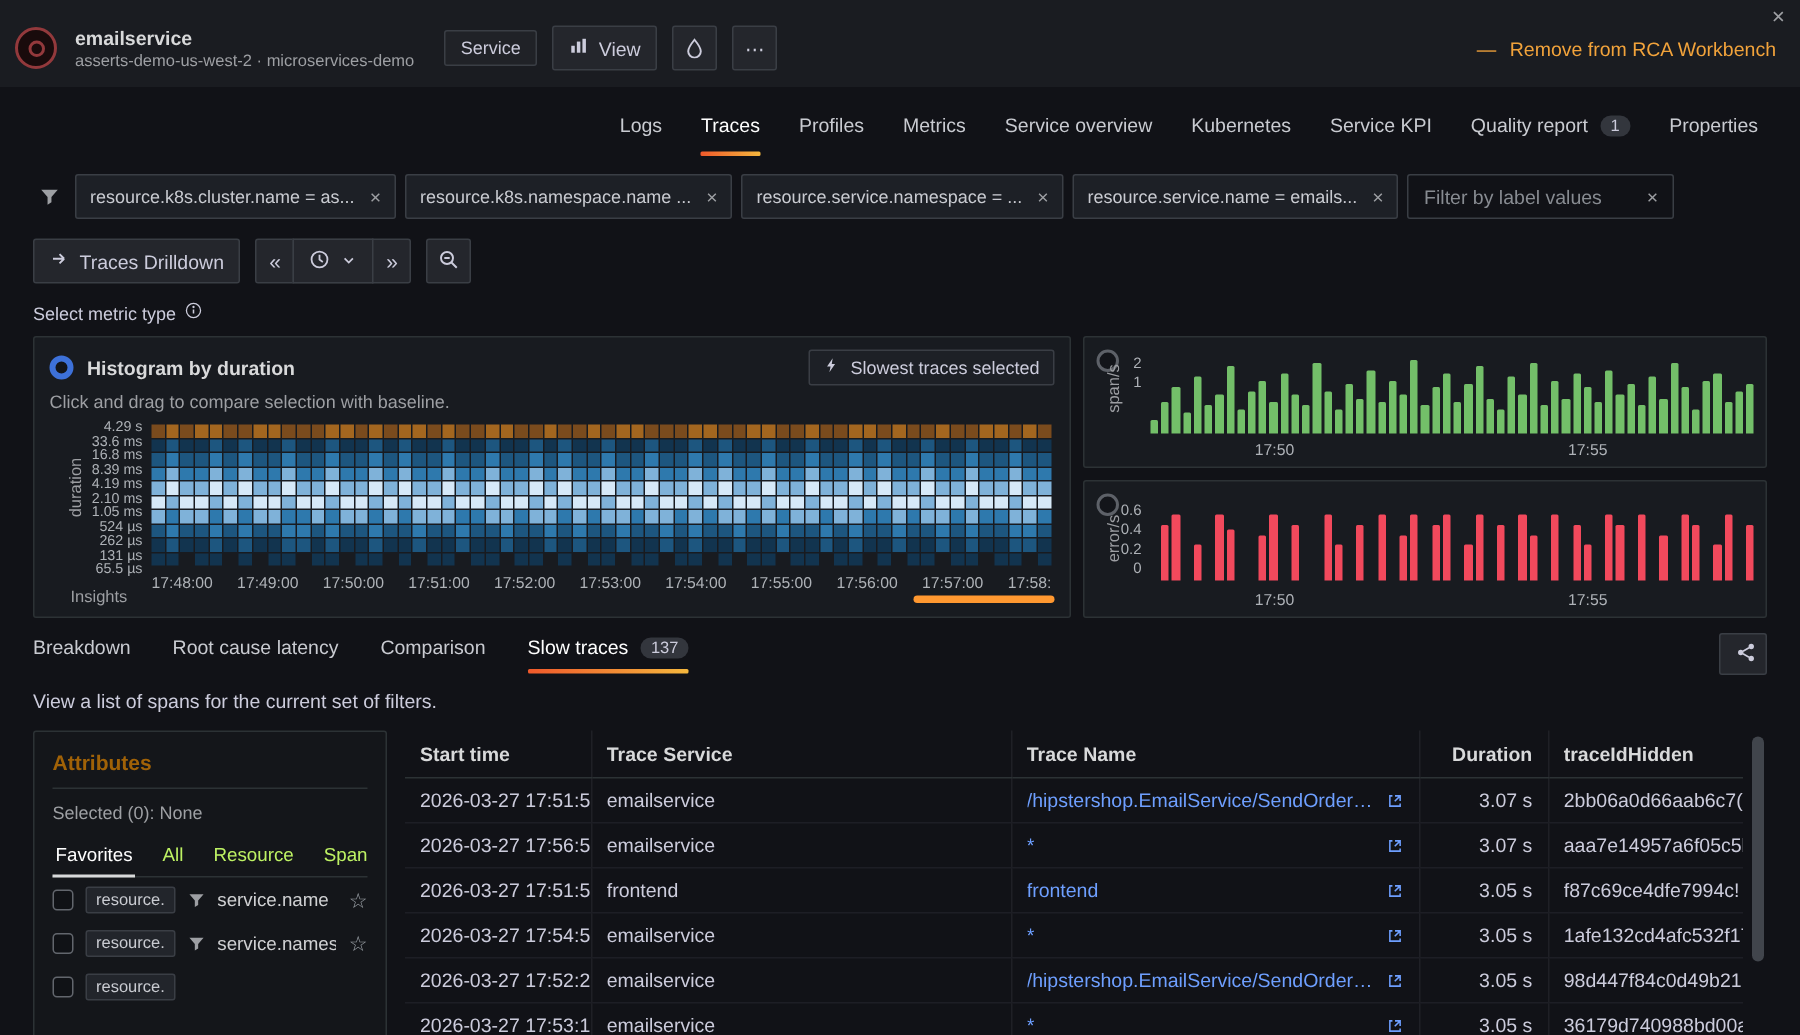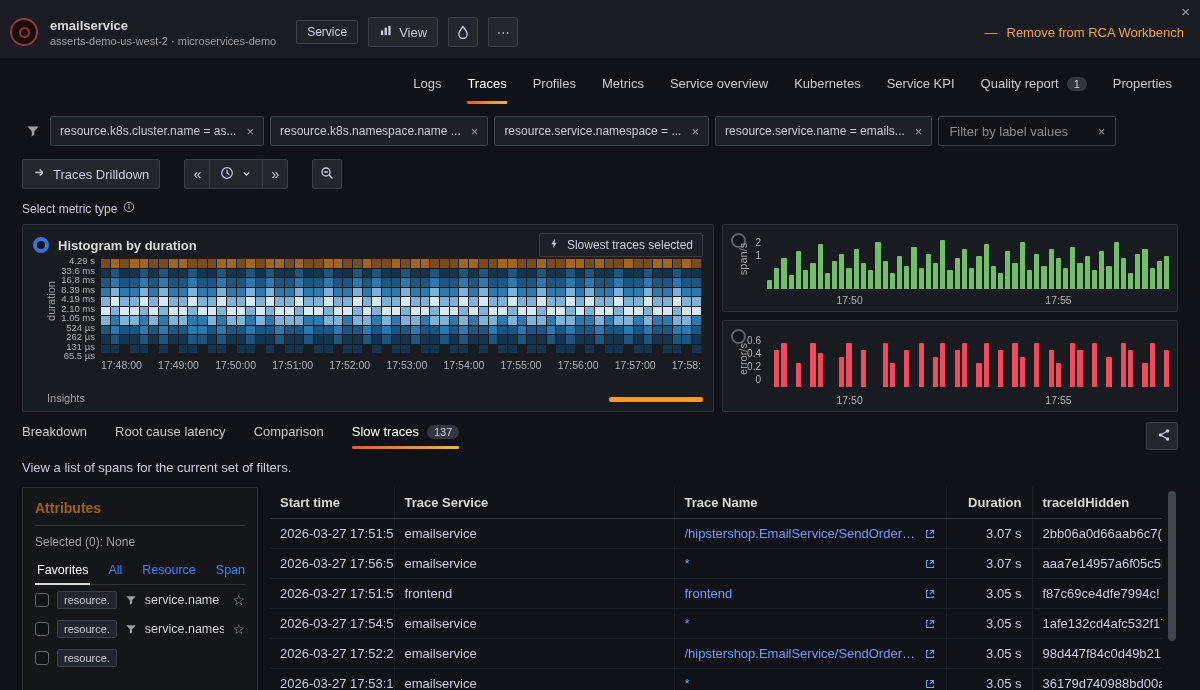--- a/index.html
+++ b/index.html
@@ -37,21 +37,21 @@
   
   .filters{display:flex;align-items:center;gap:6px;margin:12px 22px 0}
   .lead-funnel{color:#9d9fa3;display:flex;align-items:center;padding:0 4px}
   .fchip{display:flex;align-items:center;gap:10px;border:1px solid #3a3e45;background:#1d2026;border-radius:2px;padding:0 9px;height:30px;font-size:12px;color:#c9cbd1}
   .xg{background:none;border:none;color:#9d9fa3;font-size:13px;line-height:1;padding:0}
   .ffilter{display:flex;align-items:center;gap:8px;border:1px solid #3a3e45;border-radius:2px;height:30px;padding:0 10px;width:178px}
   .finput{flex:1;min-width:0;border:none;background:transparent;outline:none;color:#ccccdc;font-size:13px;font-family:inherit}
   .finput::placeholder{color:#878b91}
 
   
-  .toolbar{display:flex;align-items:center;gap:24px;margin:13px 22px 0}
+  .toolbar{display:flex;align-items:center;gap:10px;margin:13px 22px 0}
   .tb-group{display:flex}
   .tb-group .btn{border-radius:0;margin-left:-1px}
   .tb-group .btn:first-child{border-radius:2px 0 0 2px;margin-left:0}
   .tb-group .btn:last-child{border-radius:0 2px 2px 0}
   .glyph-btn{font-size:14px;width:26px;justify-content:center;padding:0}
   .metric{display:flex;align-items:center;gap:6px;margin:12px 22px 0;font-size:12px;color:#ccccdc}
 
   
   .panels{display:flex;gap:8px;margin:8px 22px 0;height:188px}
   .panel{border:1px solid #2c3235;background:#181b20;border-radius:2px;position:relative}
@@ -99,21 +99,21 @@
 
   
   .bottom{display:flex;gap:12px;margin:12px 22px 0;align-items:flex-start}
   .attrs{width:236px;border:1px solid #2c3235;border-radius:2px;background:#14161a;padding:12px;height:232px;flex:none}
   .attrs-title{font-size:14px;font-weight:600;color:#a16207;padding-bottom:9px;border-bottom:1px solid #2c3235}
   .attrs-sel{font-size:12px;color:#9d9fa3;margin:9px 0}
   .search{display:flex;align-items:center;gap:7px;border:1px solid #3a3e45;border-radius:2px;height:28px;padding:0 8px;color:#878b91}
   .search input{flex:1;min-width:0;border:none;background:transparent;outline:none;color:#ccccdc;font-size:12.5px;font-family:inherit}
   .search input::placeholder{color:#878b91}
   .attr-tabs{display:flex;gap:16px;margin-top:10px;border-bottom:1px solid #2c3235}
-  .atab{position:relative;background:none;border:none;color:#3b82f6;font-size:12.5px;padding:4px 2px 7px}
+  .atab{position:relative;background:none;border:none;color:#bef264;font-size:12.5px;padding:4px 2px 7px}
   .atab.active{color:#fff}
   .atab.active::after{content:"";position:absolute;left:0;right:0;bottom:-1px;height:2px;background:#d8d9da}
   .attr-item{display:flex;align-items:center;gap:8px;height:29px}
   .cb{width:14px;height:14px;border:1px solid #62666d;border-radius:3px;background:#101216;flex:none;padding:0}
   .scope{font-size:11px;border:1px solid #3a3e45;background:#22252b;border-radius:2px;padding:2px 6px;color:#c9cbd1;white-space:nowrap}
   .mini-funnel{color:#9d9fa3;background:none;border:none;display:flex;padding:0}
   .attr-name{font-size:12.5px;color:#d0d1d3;white-space:nowrap;overflow:hidden}
   .star{margin-left:auto;background:none;border:none;color:#9aa0a6;font-size:14px;line-height:1}
 
   
@@ -272,20 +272,21 @@
       <div class="hist-head">
         <button class="radio sel"></button>
         <span class="hist-title">Histogram by duration</span>
         <button class="sel-badge">
           <span><svg width="11" height="11" viewBox="0 0 14 14" fill="currentColor">
                 <path d="M7.8 1 3 8h3l-1 5 4.8-7H7z"></path>
               </svg></span>
           <span>Slowest traces selected</span>
         </button>
       </div>
+      <div class="hist-sub">Click and drag to compare selection with baseline.</div>
       <div class="chart">
         <span class="rot">duration</span>
         <div class="ylab">
           <span>4.29 s</span>
             <span>33.6 ms</span>
           <span>16.8 ms</span>
             <span>8.39 ms</span>
           <span>4.19 ms</span>
             <span>2.10 ms</span>
           <span>1.05 ms</span>

